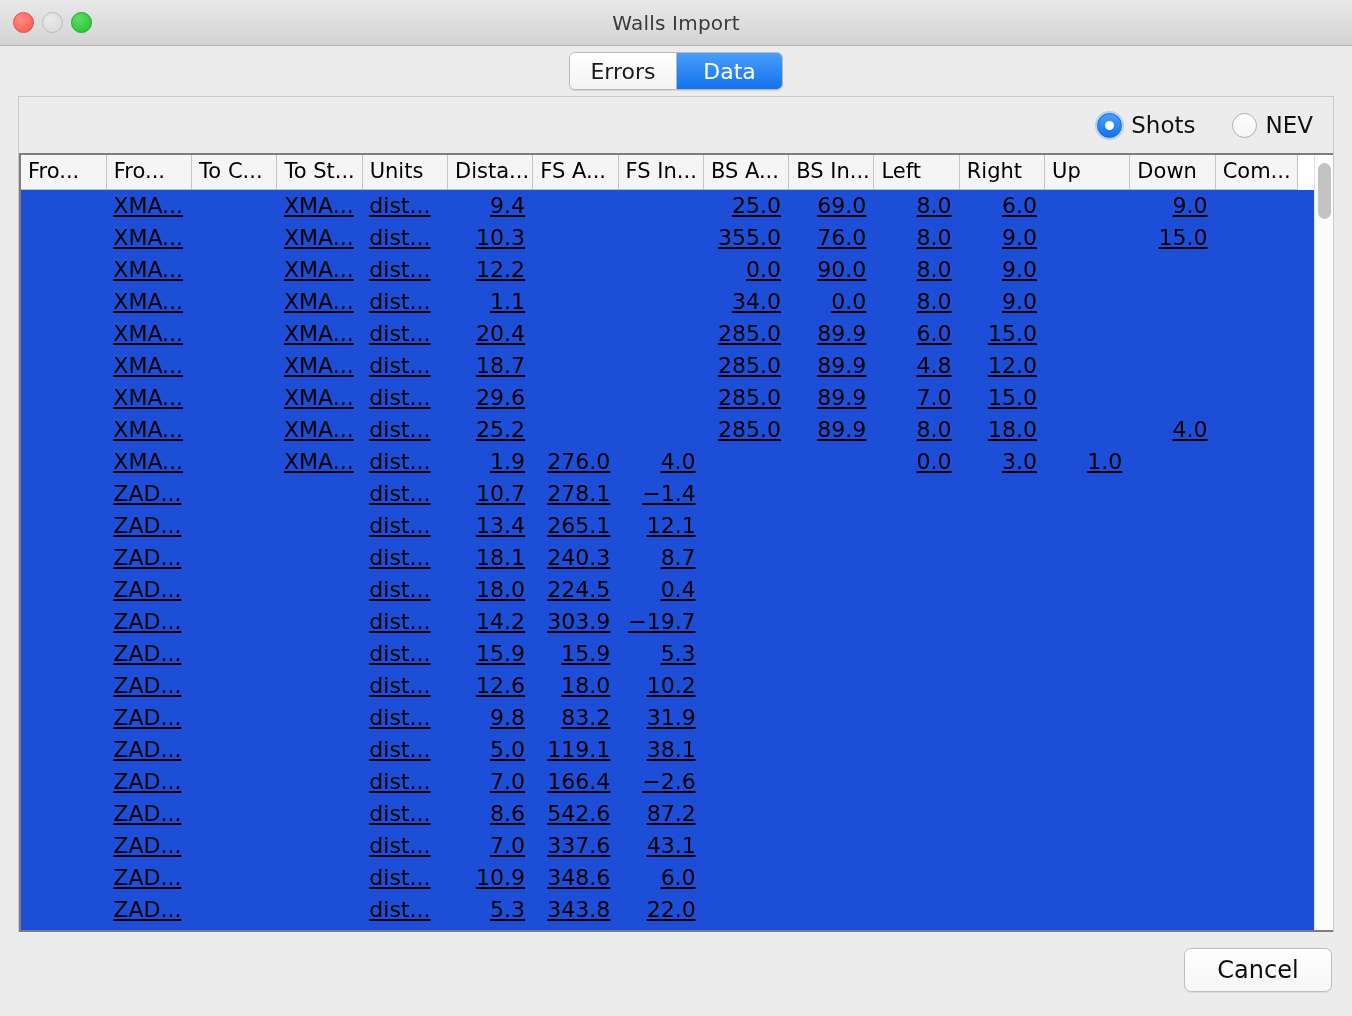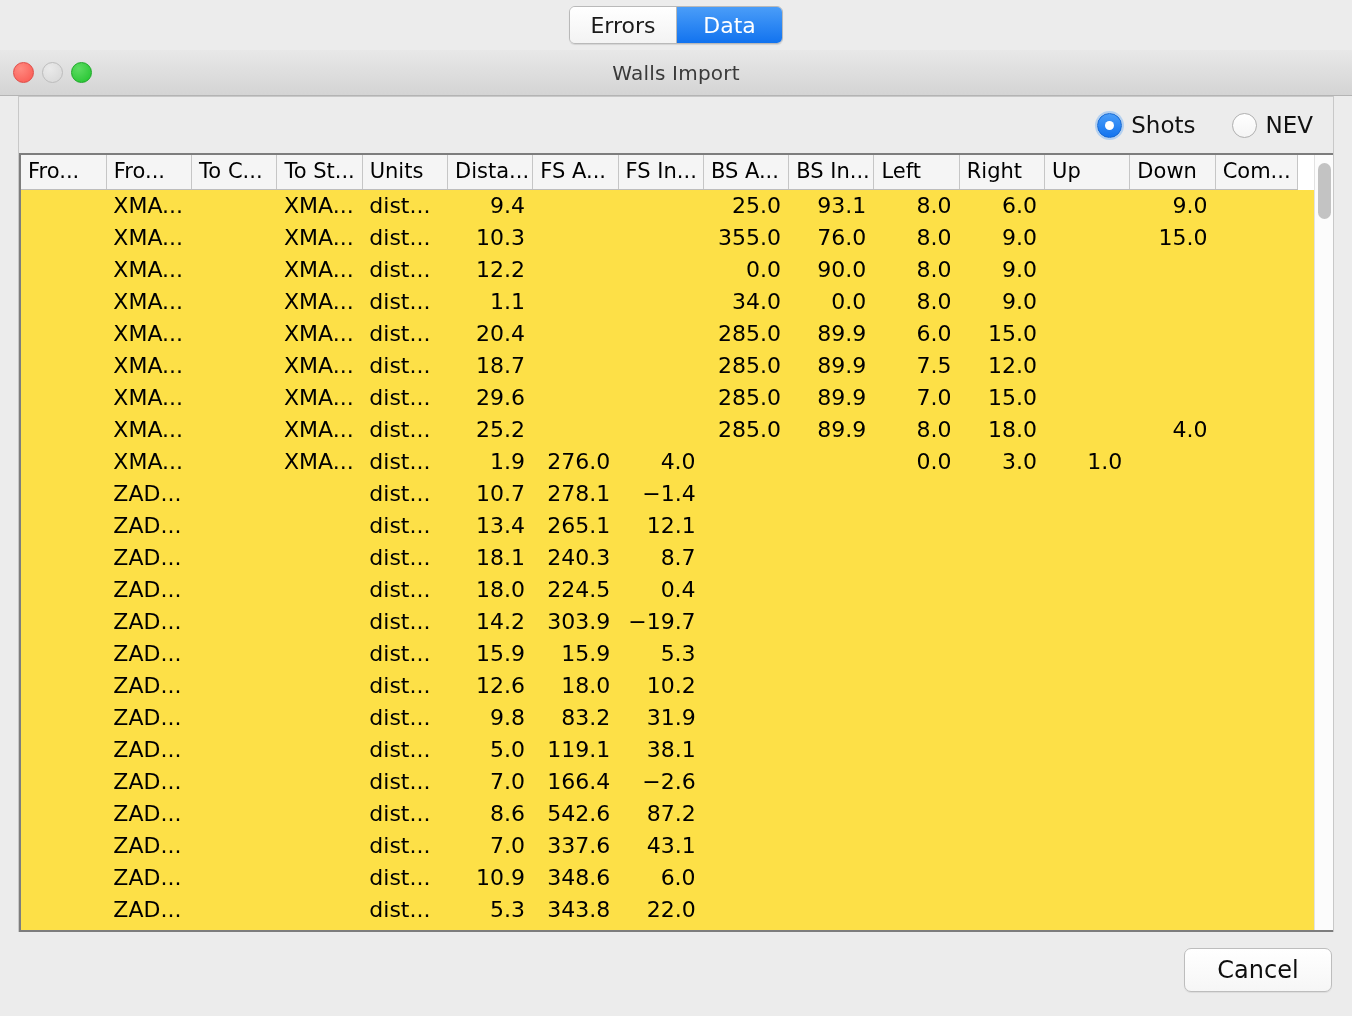--- a/index.html
+++ b/index.html
@@ -180,22 +180,23 @@
     overflow: hidden;
     border: none;
     line-height: 30px;
   }
   td.num { text-align: right; }
   td.txt { text-align: left; }
 
   #rows-viewport {
     flex: 1 1 auto;
     overflow: hidden;
-    background: #fde047;
+    background: #1d4ed8;
     min-height: 0;
+    text-decoration: underline;
   }
 
   
   #vscroll {
     flex: 0 0 19px;
     background: #fcfcfc;
     border-left: 1px solid #e2e2e2;
     position: relative;
   }
   #vthumb {
@@ -231,34 +232,34 @@
     cursor: default;
   }
   #btn-cancel { min-width: 148px; }
   #btn-add { min-width: 316px; }
 </style>
 </head>
 <body>
 
 <div id="window">
 
-  <div id="tabbar">
-    <div class="segmented">
-      <div class="seg">Errors</div>
-      <div class="seg active">Data</div>
-    </div>
-  </div>
-
   <div id="titlebar">
     <div class="traffic">
       <span class="light close"></span>
       <span class="light min"></span>
       <span class="light max"></span>
     </div>
     <div id="window-title">Walls Import</div>
+  </div>
+
+  <div id="tabbar">
+    <div class="segmented">
+      <div class="seg">Errors</div>
+      <div class="seg active">Data</div>
+    </div>
   </div>
 
   <div id="panel">
 
     <div id="mode-row">
       <label class="radio-group">
         <span class="radio on"></span>
         <span class="radio-label">Shots</span>
       </label>
       <label class="radio-group">
@@ -331,21 +332,21 @@
                   <tr>
                     <td class="txt"></td>
                     <td class="txt">XMA...</td>
                     <td class="txt"></td>
                     <td class="txt">XMA...</td>
                     <td class="txt">dist...</td>
                     <td class="num">9.4</td>
                     <td class="num"></td>
                     <td class="num"></td>
                     <td class="num">25.0</td>
-                    <td class="num">93.1</td>
+                    <td class="num">69.0</td>
                     <td class="num">8.0</td>
                     <td class="num">6.0</td>
                     <td class="num"></td>
                     <td class="num">9.0</td>
                     <td class="txt"></td>
                   </tr>
                   <tr>
                     <td class="txt"></td>
                     <td class="txt">XMA...</td>
                     <td class="txt"></td>
@@ -417,21 +418,21 @@
                     <td class="txt"></td>
                     <td class="txt">XMA...</td>
                     <td class="txt"></td>
                     <td class="txt">XMA...</td>
                     <td class="txt">dist...</td>
                     <td class="num">18.7</td>
                     <td class="num"></td>
                     <td class="num"></td>
                     <td class="num">285.0</td>
                     <td class="num">89.9</td>
-                    <td class="num">7.5</td>
+                    <td class="num">4.8</td>
                     <td class="num">12.0</td>
                     <td class="num"></td>
                     <td class="num"></td>
                     <td class="txt"></td>
                   </tr>
                   <tr>
                     <td class="txt"></td>
                     <td class="txt">XMA...</td>
                     <td class="txt"></td>
                     <td class="txt">XMA...</td>

